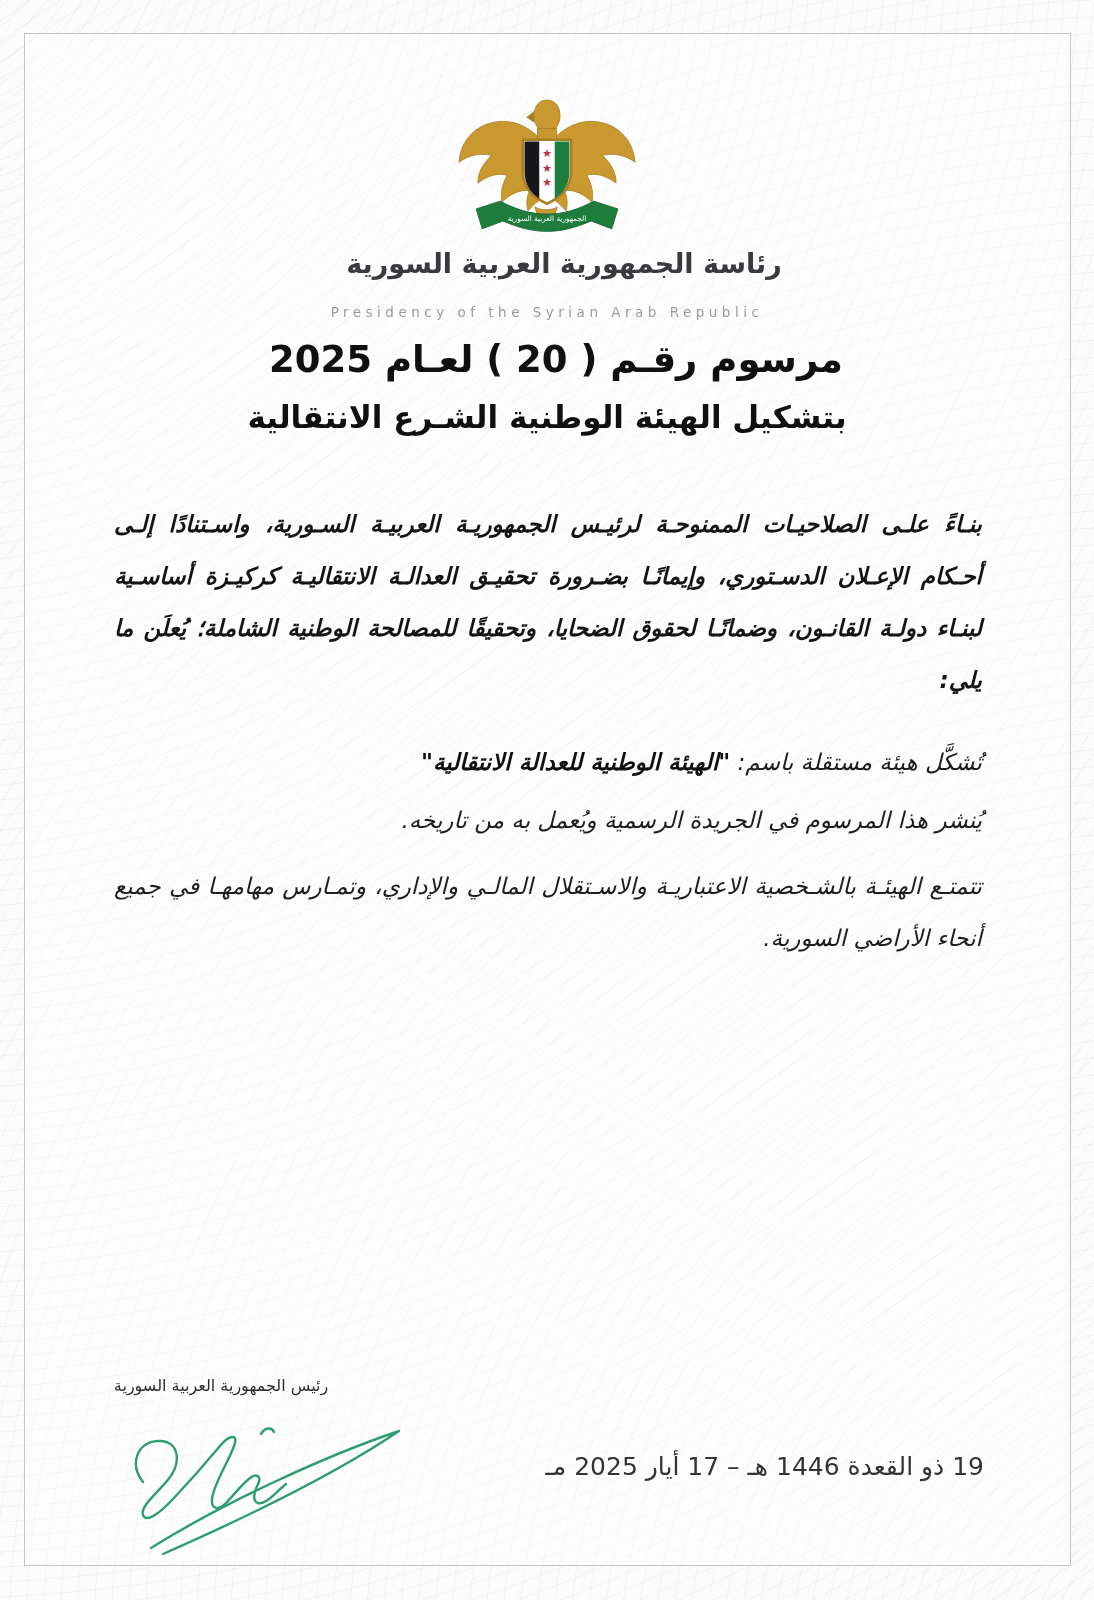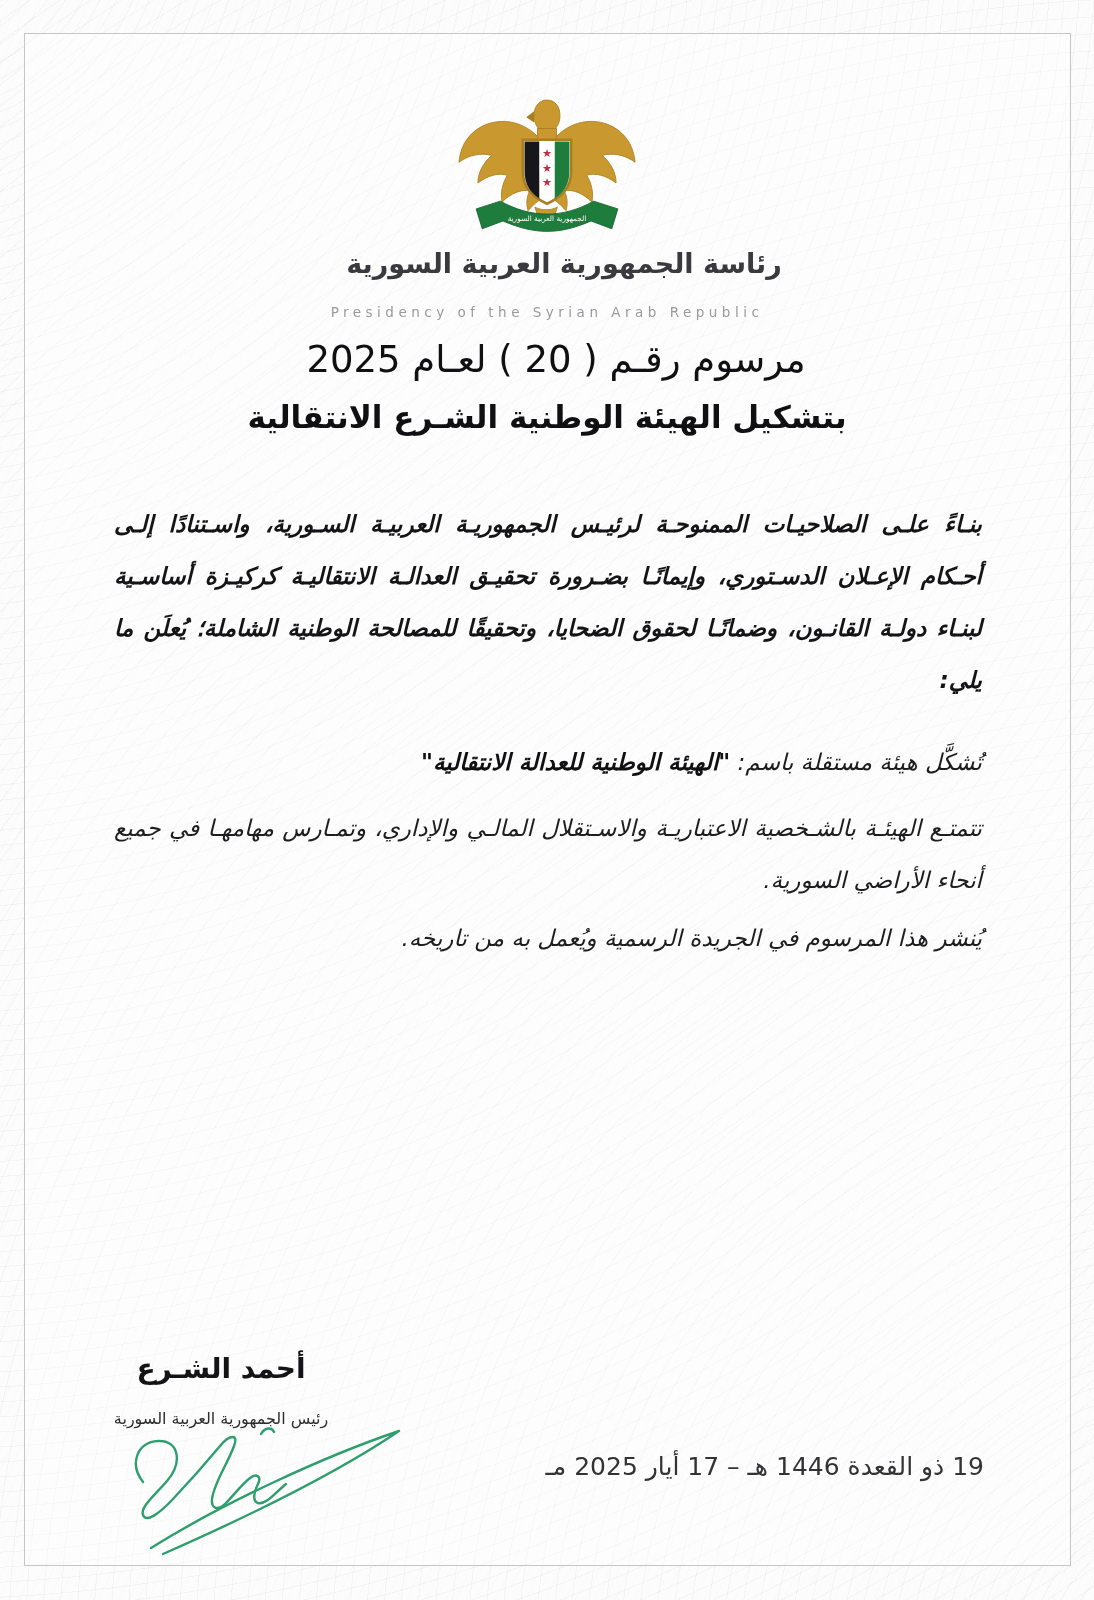--- a/index.html
+++ b/index.html
@@ -49,21 +49,21 @@
     letter-spacing: 4.5px;
   }
 
   .title-sec {
     position: absolute;
     top: 338px; left: 0; right: 0;
     text-align: center;
     direction: rtl;
     color: #101012;
   }
-  .title-line1 { font-size: 37px; font-weight: 400; letter-spacing: 0; padding-left: 18px; }
+  .title-line1 { font-size: 37px; font-weight: 700; letter-spacing: 0; padding-left: 18px; }
   .title-line2 { font-size: 31px; font-weight: 800; margin-top: 18px; }
 
   .body-sec {
     position: absolute;
     top: 498px;
     right: 112px;
     width: 868px;
     direction: rtl;
     text-align: justify;
     text-align-last: right;
@@ -138,26 +138,25 @@
   </div>
 
   <div class="title-sec">
     <div class="title-line1">مرسوم رقـم ( 20 ) لعـام 2025</div>
     <div class="title-line2">بتشكيل الهيئة الوطنية الشـرع الانتقالية</div>
   </div>
 
   <div class="body-sec">
     <p class="para preamble">بنـاءً علـى الصلاحيـات الممنوحـة لرئيـس الجمهوريـة العربيـة السـورية، واسـتنادًا إلـى أحـكام الإعـلان الدسـتوري، وإيمانًـا بضـرورة تحقيـق العدالـة الانتقاليـة كركيـزة أساسـية لبنـاء دولـة القانـون، وضمانًـا لحقوق الضحايا، وتحقيقًا للمصالحة الوطنية الشاملة؛ يُعلَن ما يلي:</p>
     <p class="para article-1"><span>تُشكَّل هيئة مستقلة باسم: </span><span class="inst-name">"الهيئة الوطنية للعدالة الانتقالية"</span></p>
+    <p class="para publication">يُنشر هذا المرسوم في الجريدة الرسمية ويُعمل به من تاريخه.</p>
     <p class="para">تتمتـع الهيئـة بالشـخصية الاعتباريـة والاسـتقلال المالـي والإداري، وتمـارس مهامهـا في جميع أنحاء الأراضي السورية.</p>
-    <p class="para publication">يُنشر هذا المرسوم في الجريدة الرسمية ويُعمل به من تاريخه.</p>
   </div>
 
   <div class="sig-block">
-    <div class="sig-name">أحمد الشـرع</div>
     <div class="sig-title">رئيس الجمهورية العربية السورية</div>
   </div>
 
   <svg class="sig-ink" viewBox="0 0 300 145" aria-hidden="true">
     <g fill="none" stroke="#2F9E6E" stroke-width="2.4" stroke-linecap="round" stroke-linejoin="round">
       <path d="M30,64 C16,46 24,24 45,23 C66,22 70,44 54,63 C42,77 27,89 30,97 C33,105 46,96 60,81 C78,62 97,40 107,28 C116,17 126,15 121,28 C115,45 101,65 99,81 C98,91 105,93 113,85 C121,77 129,66 137,60 C143,55 149,58 145,66 C141,74 139,83 145,85 C153,87 163,74 173,66"></path>
       <path d="M148,16 c4,-7 11,-7 13,-2"></path>
       <path d="M38,130 C110,85 212,38 286,13 C224,55 134,99 50,136"></path>
     </g>
   </svg>

